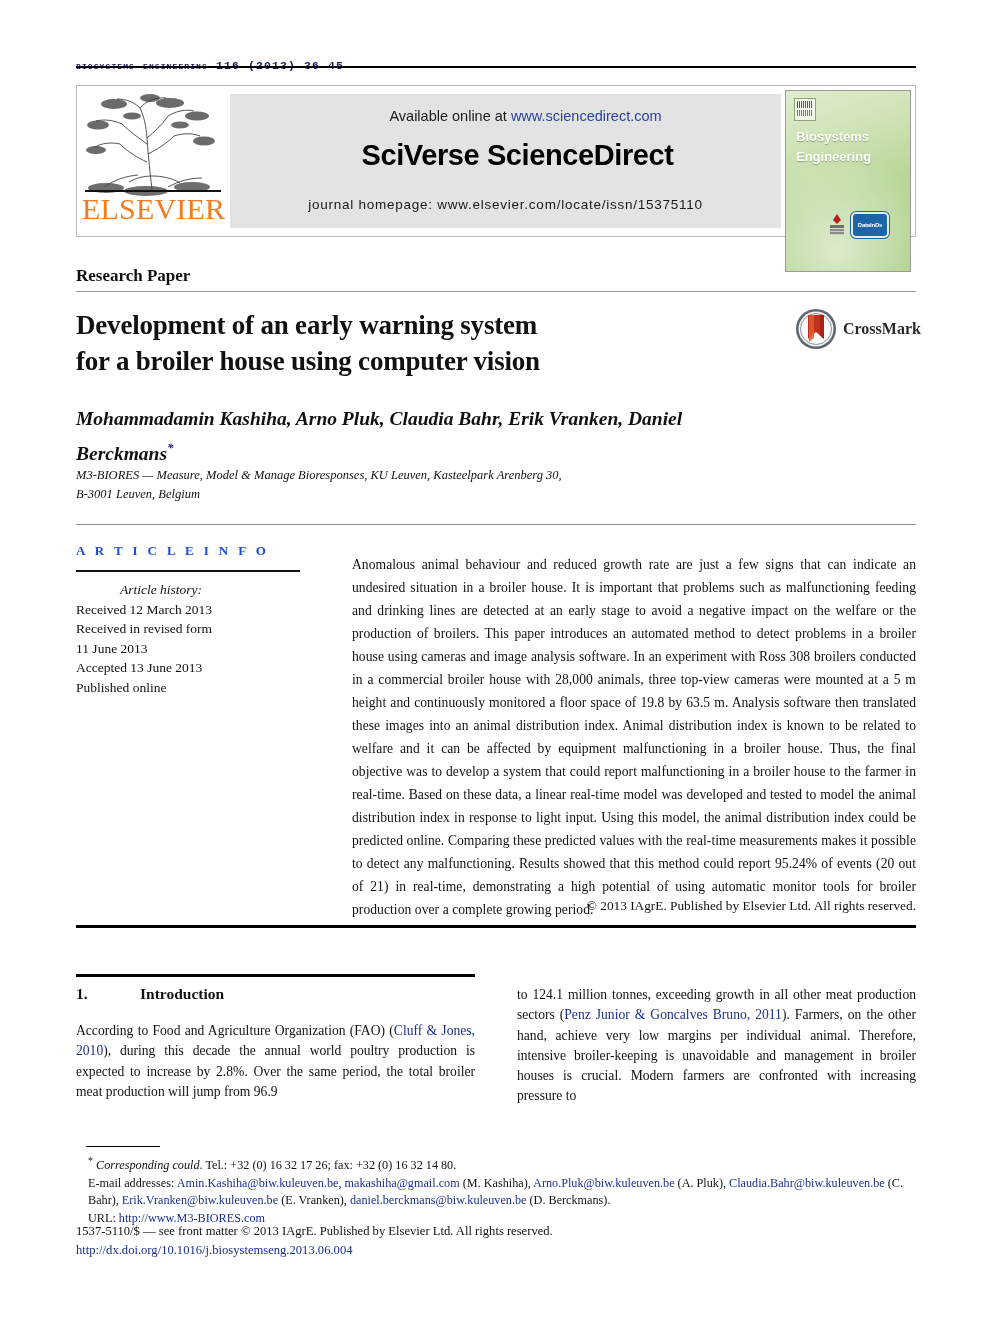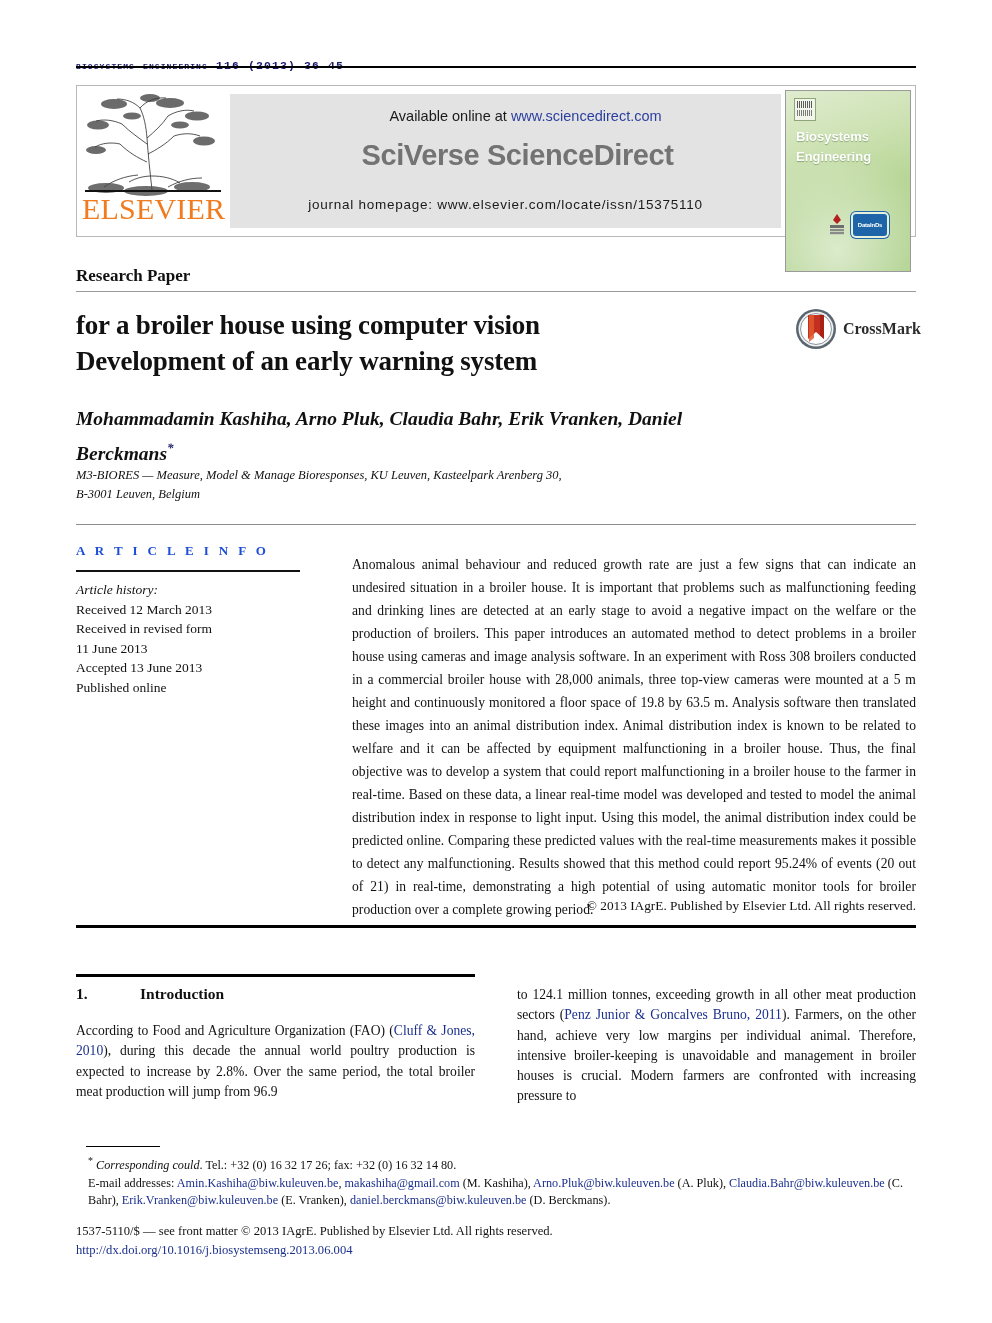--- a/index.html
+++ b/index.html
@@ -107,21 +107,21 @@
     font-size: 14.5px;
     color: #1a1a1a;
     padding-left: 40px;
   }
   .sd-avail .lnk { color: #2b3fa0; }
   .sd-title {
     margin-top: 15px;
     font-family: "Liberation Sans", sans-serif;
     font-size: 29px;
     font-weight: bold;
-    color: #737373;
+    color: #000000;
     letter-spacing: -0.4px;
     padding-left: 24px;
   }
   .sd-home {
     position: absolute;
     left: 0;
     bottom: 16px;
     width: 551px;
     text-align: center;
     font-family: "Liberation Sans", sans-serif;
@@ -306,21 +306,21 @@
   .info-body {
     position: absolute;
     left: 76px;
     top: 580px;
     width: 240px;
     font-family: "Liberation Serif", serif;
     font-size: 13.5px;
     line-height: 19.6px;
     color: #111;
   }
-  .info-body .ital { font-style: italic; }
+  .info-body .ital { font-style: italic; margin-left: 44px; }
 
   
   .abstract {
     position: absolute;
     left: 352px;
     top: 553px;
     width: 564px;
     font-family: "Liberation Serif", serif;
     font-size: 13.6px;
     line-height: 23px;
@@ -516,22 +516,22 @@
         </svg>
         <div class="badge-datain">DataInDs</div>
       </div>
     </div>
   </div>
 
   <div class="res-type">Research Paper</div>
   <div class="rule-under-type"></div>
 
   <div class="paper-title">
+    <div>Development of an early warning system</div>
     <div>for a broiler house using computer vision</div>
-    <div>Development of an early warning system</div>
   </div>
 
   <div class="crossmark">
     <svg class="crossmark-mark" viewBox="0 0 42 42">
       <circle cx="21" cy="21" r="20" fill="#5b6670"></circle>
       <circle cx="21" cy="21" r="17.5" fill="#f2f2f2"></circle>
       <circle cx="21" cy="21" r="15.5" fill="#ffffff" stroke="#8d969e" stroke-width="1"></circle>
       <path d="M13 7 h16 v24 l-8 -7 l-8 7 Z" fill="#c3301f"></path>
       <path d="M14 7 h5 v23 l-5 4 Z" fill="#e05a2e" opacity="0.85"></path>
       <path d="M25 7 h4 v24 l-4 -3.5 Z" fill="#a41f13" opacity="0.85"></path>
@@ -568,17 +568,18 @@
   <div class="sec-title">Introduction</div>
 
   <div class="col-left"><span>According to Food and Agriculture Organization (FAO) (</span><span class="ref">Cluff &amp; Jones, 2010</span><span>), during this decade the annual world poultry production is expected to increase by 2.8%. Over the same period, the total broiler meat production will jump from 96.9</span></div>
 
   <div class="col-right"><span>to 124.1 million tonnes, exceeding growth in all other meat production sectors (</span><span class="ref">Penz Junior &amp; Goncalves Bruno, 2011</span><span>). Farmers, on the other hand, achieve very low margins per individual animal. Therefore, intensive broiler-keeping is unavoidable and management in broiler houses is crucial. Modern farmers are confronted with increasing pressure to</span></div>
 
   <div class="fn-rule"></div>
   <div class="footnotes">
     <span class="fn-line fn-indent"><span class="fn-star">*</span> <span class="fn-ital">Corresponding could</span><span>. Tel.: +32 (0) 16 32 17 26; fax: +32 (0) 16 32 14 80.</span></span>
     <span class="fn-line fn-indent"><span>E-mail addresses:</span> <span class="lnk-blue">Amin.Kashiha@biw.kuleuven.be</span>, <span class="lnk-blue">makashiha@gmail.com</span> <span>(M. Kashiha),</span> <span class="lnk-blue">Arno.Pluk@biw.kuleuven.be</span> <span>(A. Pluk),</span> <span class="lnk-blue">Claudia.Bahr@biw.kuleuven.be</span> <span>(C. Bahr),</span> <span class="lnk-blue">Erik.Vranken@biw.kuleuven.be</span> <span>(E. Vranken),</span> <span class="lnk-blue">daniel.berckmans@biw.kuleuven.be</span> <span>(D. Berckmans).</span></span>
+    <span class="fn-line fn-indent"><span>URL:</span> <span class="lnk-blue">http://www.M3-BIORES.com</span></span>
   </div>
   <div class="issn-line">1537-5110/$ — see front matter © 2013 IAgrE. Published by Elsevier Ltd. All rights reserved.</div>
   <div class="doi-line">http://dx.doi.org/10.1016/j.biosystemseng.2013.06.004</div>
 
 </div>
 
 </body></html>

